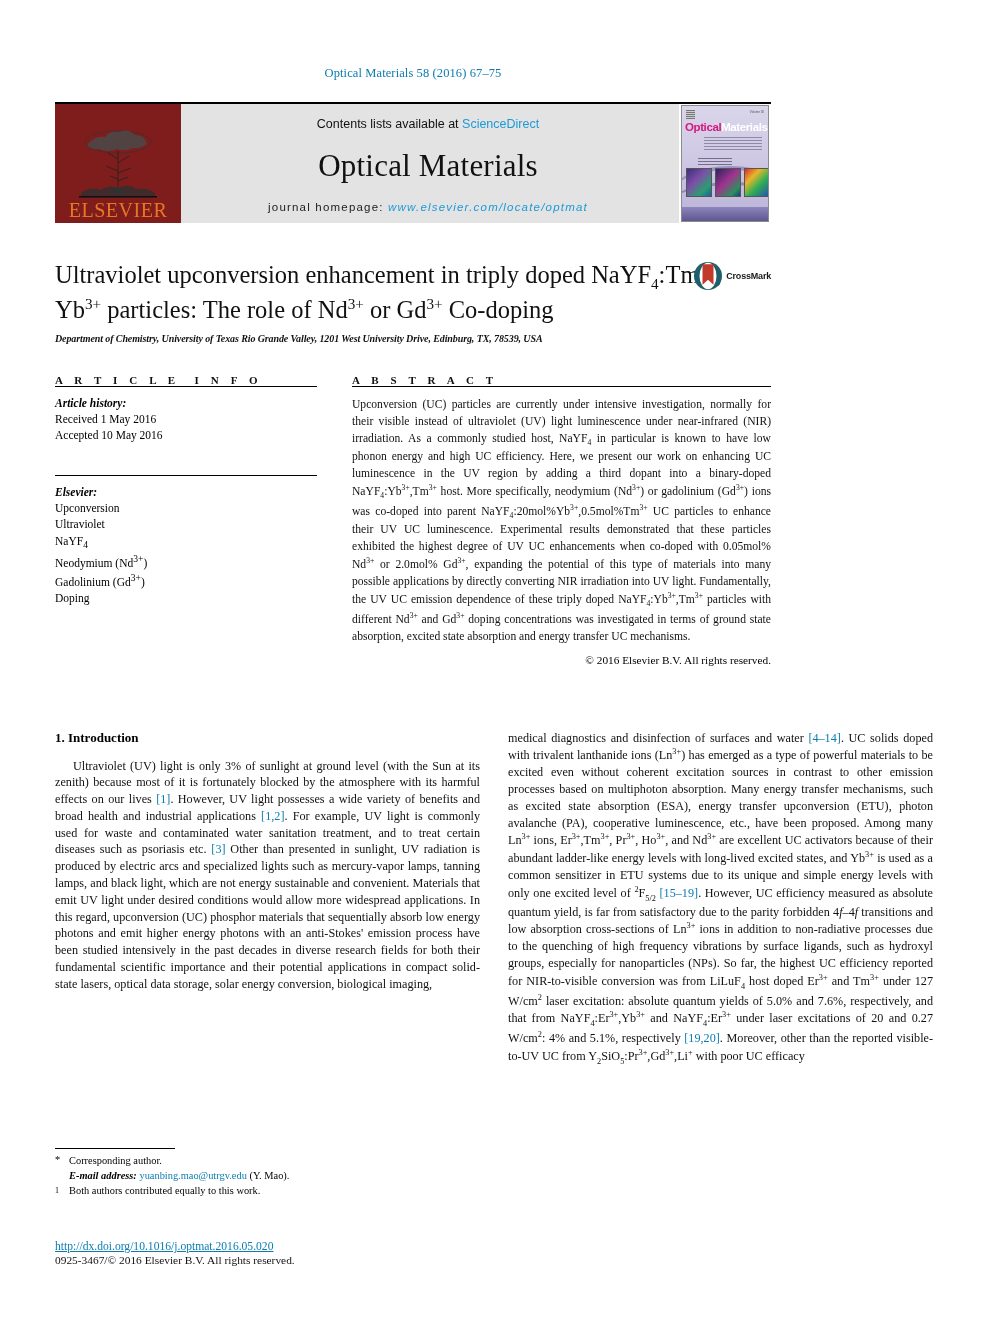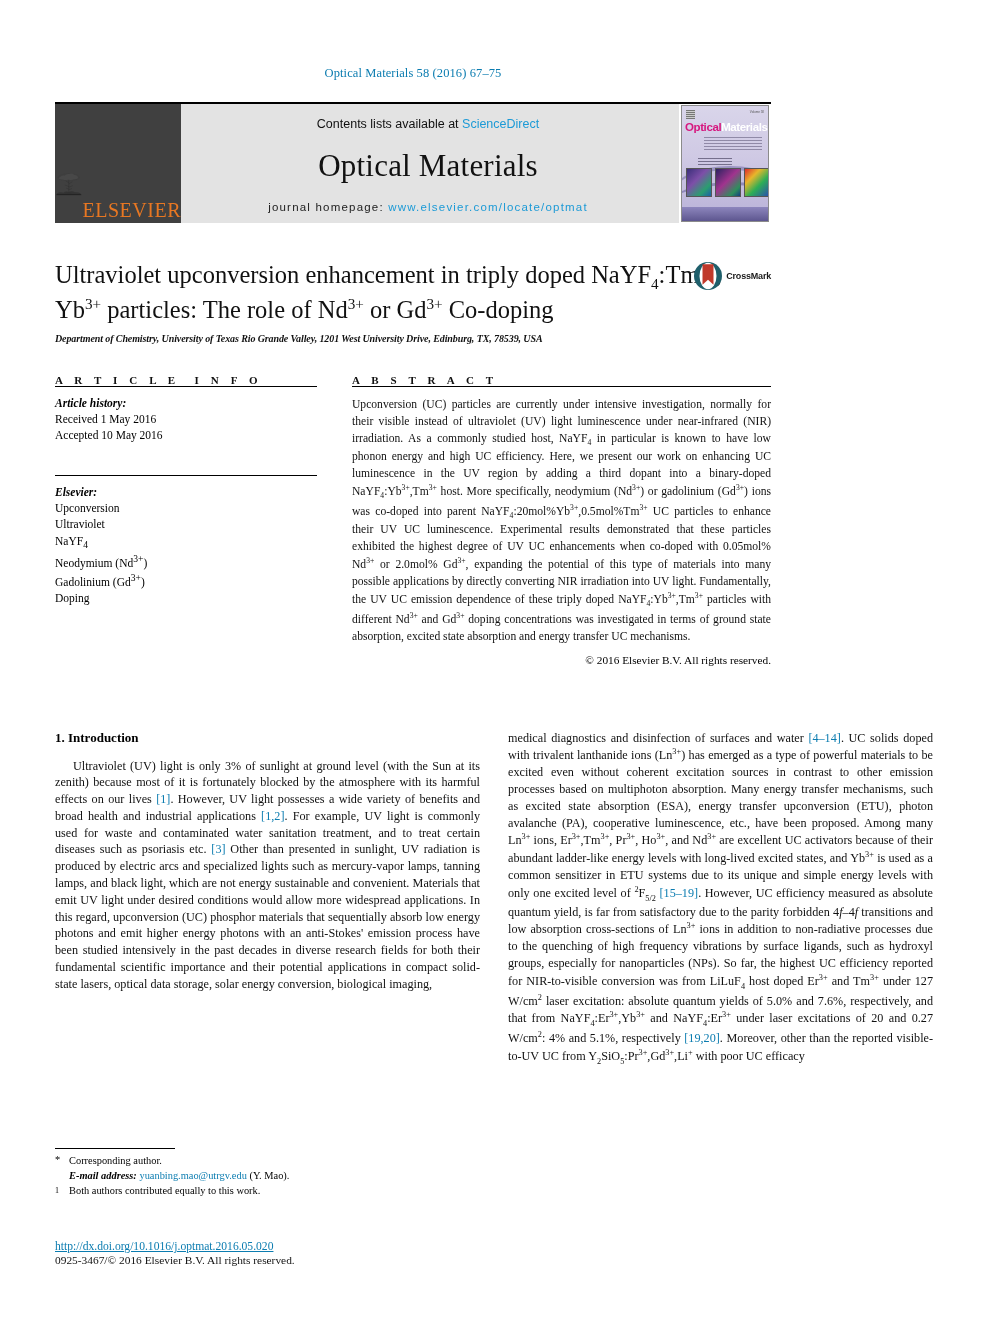--- a/index.html
+++ b/index.html
@@ -38,25 +38,25 @@
     margin-top: 21px;
     border-top: 2.5px solid #000;
     display: flex;
     align-items: stretch;
     height: 119px;
   }
   .elsevier-block {
     width: 126px;
     flex: 0 0 126px;
     display: flex;
-    flex-direction: row;
-    align-items: flex-end;
+    flex-direction: column;
+    align-items: center;
     justify-content: flex-end;
     padding-bottom: 3px;
-    background: #404040;
+    background: #7f1d1d;
   }
   .tree-svg { display: block; }
   .elsevier-word {
     font-family: "Liberation Serif", serif;
     font-size: 20px;
     letter-spacing: 0.5px;
     color: #e87722;
     line-height: 1;
     margin-top: 1px;
   }
@@ -83,21 +83,21 @@
     font-size: 31px;
     color: #111;
     letter-spacing: 0.2px;
   }
   .homepage-line {
     font-family: "Liberation Sans", sans-serif;
     font-size: 11.5px;
     letter-spacing: 1.2px;
     color: #222;
   }
-  .homepage-line .url { color: #1c9ad6; }
+  .homepage-line .url { color: #1c9ad6; font-style: italic; }
   .cover-block {
     flex: 0 0 92px;
     width: 92px;
     background: #fff;
     display: flex;
     align-items: center;
     justify-content: center;
   }
   .cover-img {
     width: 86px;

